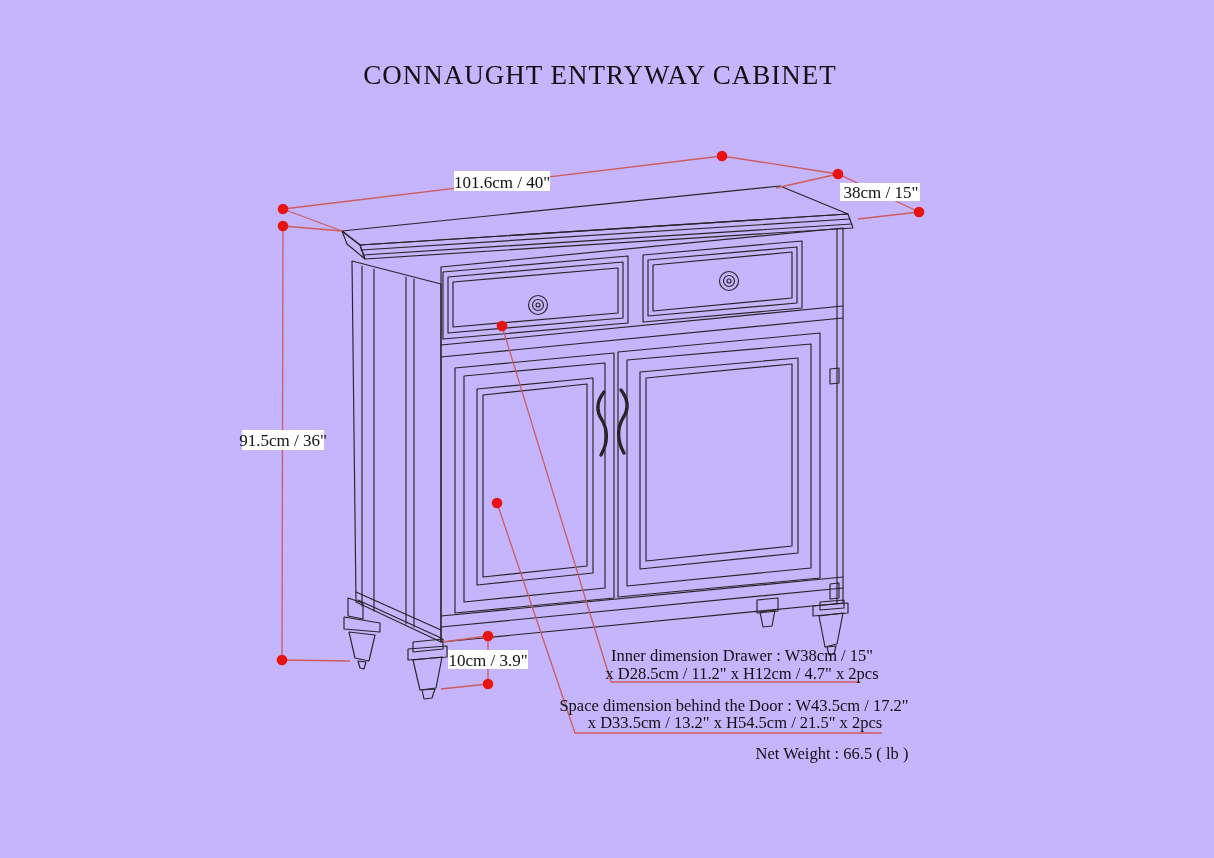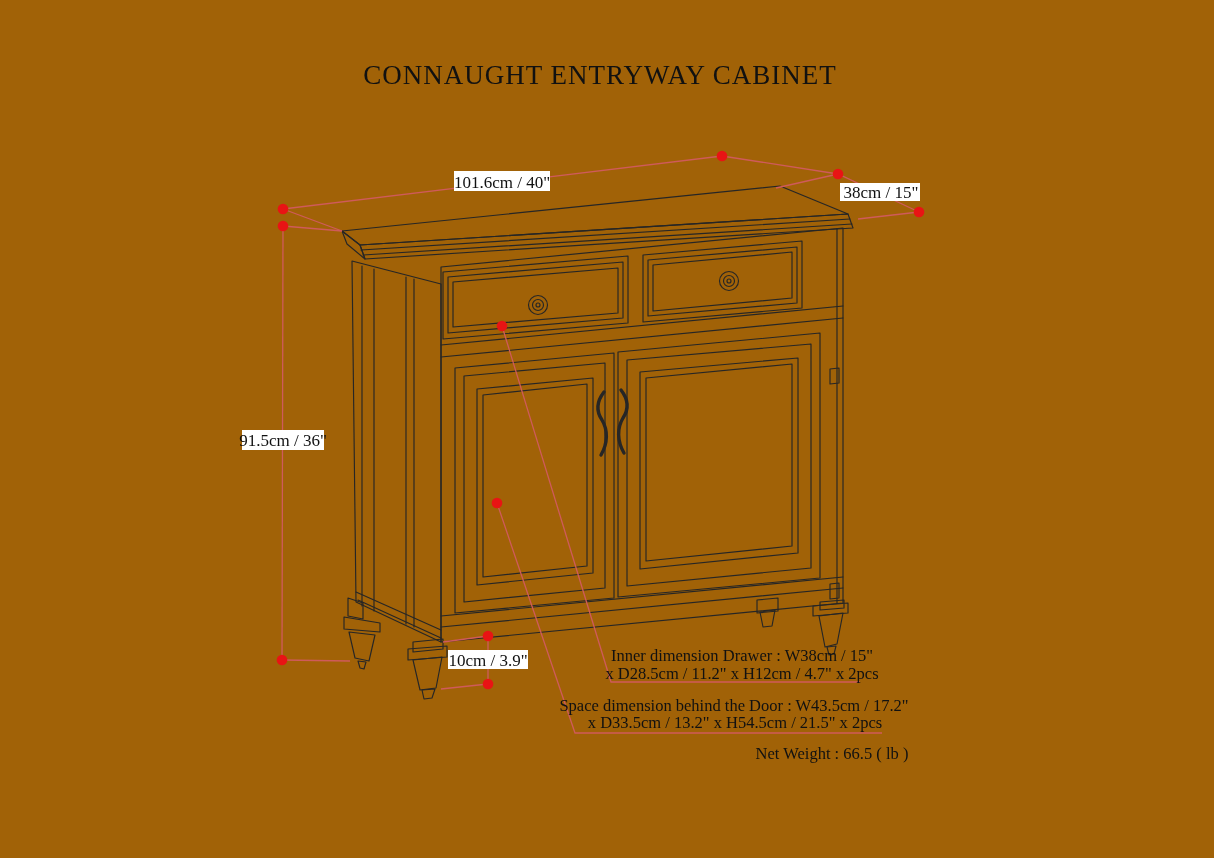--- a/index.html
+++ b/index.html
@@ -1,16 +1,16 @@
 <!DOCTYPE html>
 <html><head>
 <meta charset="utf-8">
 <style>
   html,body{margin:0;padding:0;background:#ffffff;}
-  .canvas{position:relative;width:1214px;height:858px;background:#a16207;overflow:hidden;
+  .canvas{position:relative;width:1214px;height:858px;background:#c4b5fd;overflow:hidden;
           font-family:"Liberation Serif","DejaVu Serif",serif;}
   svg{position:absolute;left:0;top:0;}
   text{fill:#111111;font-family:"Liberation Serif","DejaVu Serif",serif;}
   .title-text{font-size:27px;letter-spacing:1px;}
   .dim-text{font-size:17px;}
   .note-text{font-size:16.5px;}
 </style>
 </head>
 <body>
 

